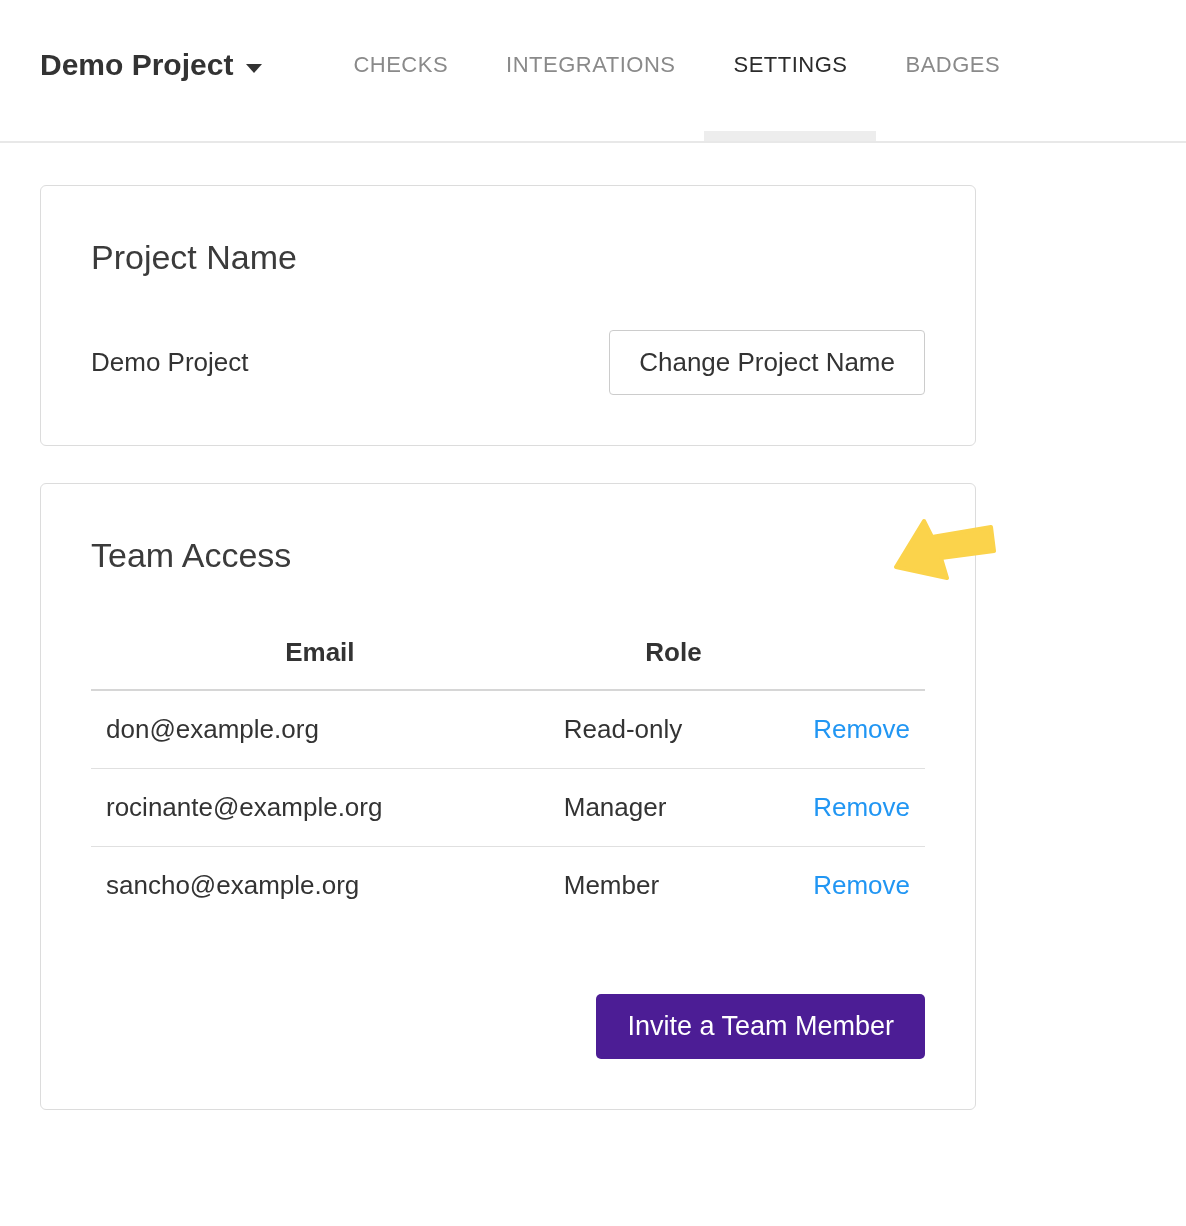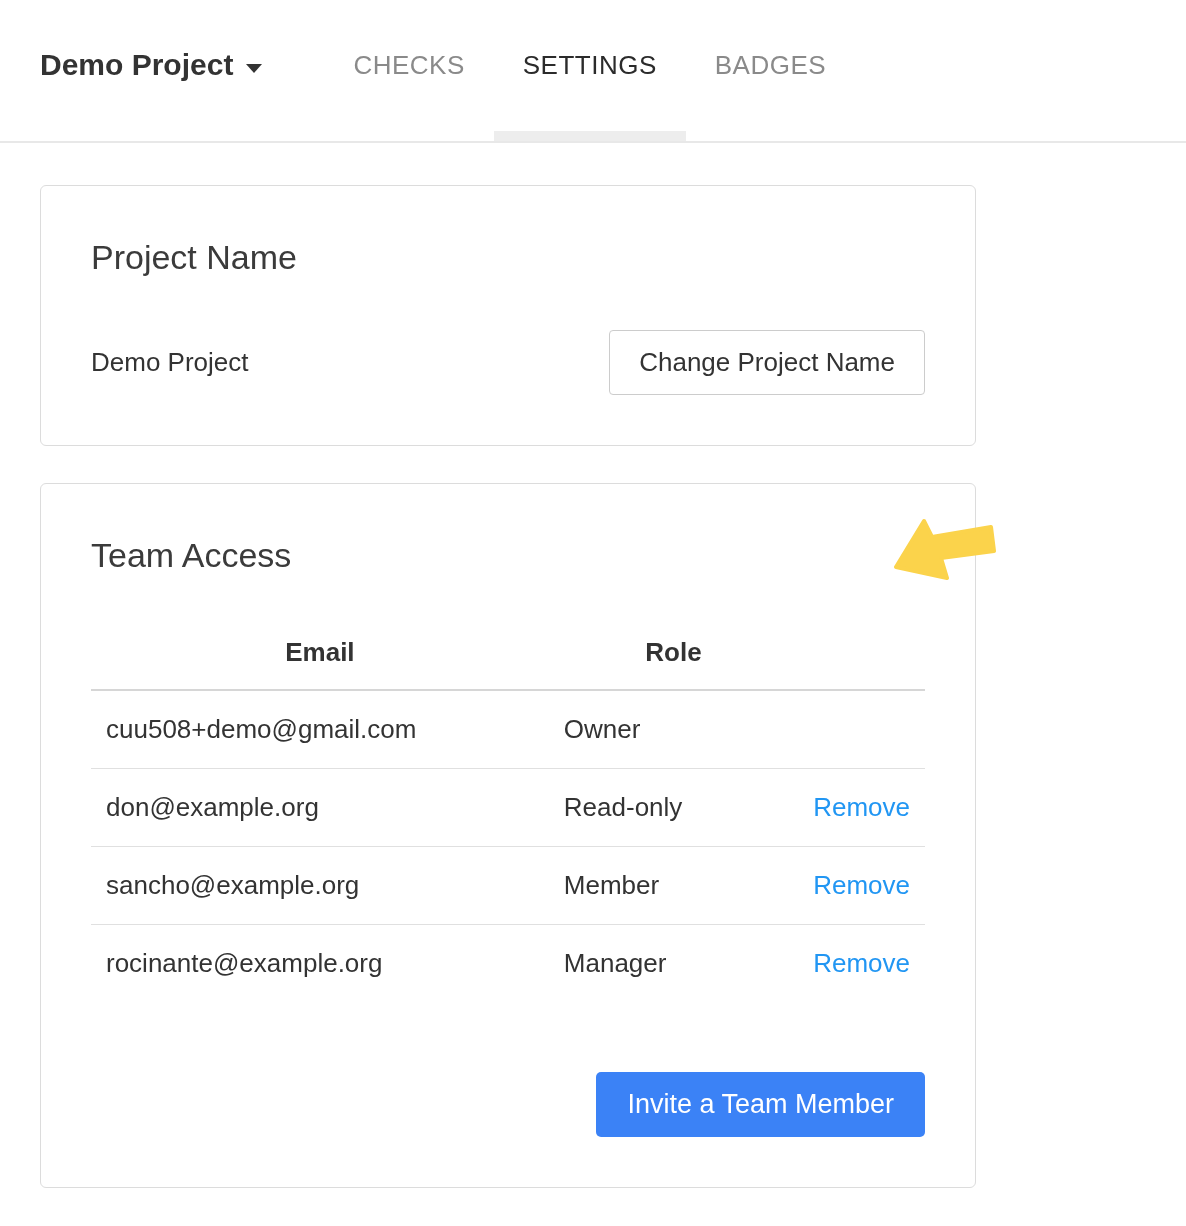--- a/index.html
+++ b/index.html
@@ -39,21 +39,21 @@
     border-right:8px solid transparent;
     border-top:9px solid #333;
   }
   .tabs { display:flex; height:100%; }
   .tab {
     position:relative;
     display:flex;
     align-items:center;
     height:100%;
     padding:0 29px;
-    font-size:26px;
+    font-size:22px;
     letter-spacing:0.5px;
     color:#8a8a8a;
     text-decoration:none;
     cursor:pointer;
     white-space:nowrap;
   }
   .tab.active { color:#2b2b2b; }
   .tab.active::after {
     content:"";
     position:absolute;
@@ -137,37 +137,38 @@
     color:#2196f3;
     text-decoration:none;
     cursor:pointer;
   }
 
   .invite-row { text-align:right; margin-top:70px; padding-right:0; }
   .btn-green {
     font-family:inherit;
     font-size:27px;
     color:#ffffff;
-    background:#3b82f6;
+    background:#4c1d95;
     border:none;
     border-radius:5px;
     padding:17px 31px;
     cursor:pointer;
   }
 </style>
 </head>
 <body>
 
 <header class="topnav">
   <div class="brand">
     <span>Demo Project</span>
     <span class="caret"></span>
   </div>
   <nav class="tabs">
     <a class="tab">CHECKS</a>
+    <a class="tab">INTEGRATIONS</a>
     <a class="tab active">SETTINGS</a>
     <a class="tab">BADGES</a>
   </nav>
 </header>
 
 <section class="card card-project">
   <h2>Project Name</h2>
   <div class="name-row">
     <span class="name-value">Demo Project</span>
     <button class="btn-outline">Change Project Name</button>
@@ -184,44 +185,39 @@
   <table class="team">
     <thead>
       <tr>
         <th class="col-email">Email</th>
         <th class="col-role">Role</th>
         <th class="col-action"></th>
       </tr>
     </thead>
     <tbody>
       <tr>
-        <td class="col-email">cuu508+demo@gmail.com</td>
-        <td class="col-role">Owner</td>
-        <td class="col-action"></td>
-      </tr>
-      <tr>
         <td class="col-email">don@example.org</td>
         <td class="col-role">Read-only</td>
         <td class="col-action">
           <a class="remove-link">Remove</a>
         </td>
       </tr>
       <tr>
+        <td class="col-email">rocinante@example.org</td>
+        <td class="col-role">Manager</td>
+        <td class="col-action">
+          <a class="remove-link">Remove</a>
+        </td>
+      </tr>
+      <tr>
         <td class="col-email">sancho@example.org</td>
         <td class="col-role">Member</td>
         <td class="col-action">
           <a class="remove-link">Remove</a>
         </td>
       </tr>
-      <tr>
-        <td class="col-email">rocinante@example.org</td>
-        <td class="col-role">Manager</td>
-        <td class="col-action">
-          <a class="remove-link">Remove</a>
-        </td>
-      </tr>
     </tbody>
   </table>
 
   <div class="invite-row">
     <button class="btn-green">Invite a Team Member</button>
   </div>
 </section>
 
 </body></html>

